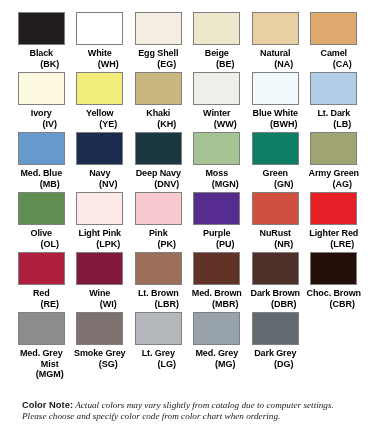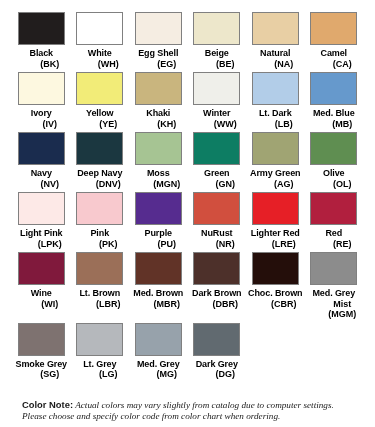--- a/index.html
+++ b/index.html
@@ -123,20 +123,25 @@
         <div class="chip" style="background: rgb(201, 181, 126);"></div>
         <div class="label">Khaki</div>
         <div class="code">(KH)</div>
       </div>
       <div class="cell">
         <div class="chip" style="background: rgb(239, 239, 234);"></div>
         <div class="label">Winter</div>
         <div class="code">(WW)</div>
       </div>
       <div class="cell">
+        <div class="chip" style="background: rgb(243, 250, 253);"></div>
+        <div class="label">Blue White</div>
+        <div class="code">(BWH)</div>
+      </div>
+      <div class="cell">
         <div class="chip" style="background: rgb(178, 205, 232);"></div>
         <div class="label">Lt. Dark</div>
         <div class="code">(LB)</div>
       </div>
       <div class="cell">
         <div class="chip" style="background: rgb(102, 153, 204);"></div>
         <div class="label">Med. Blue</div>
         <div class="code">(MB)</div>
       </div>
       <div class="cell">

